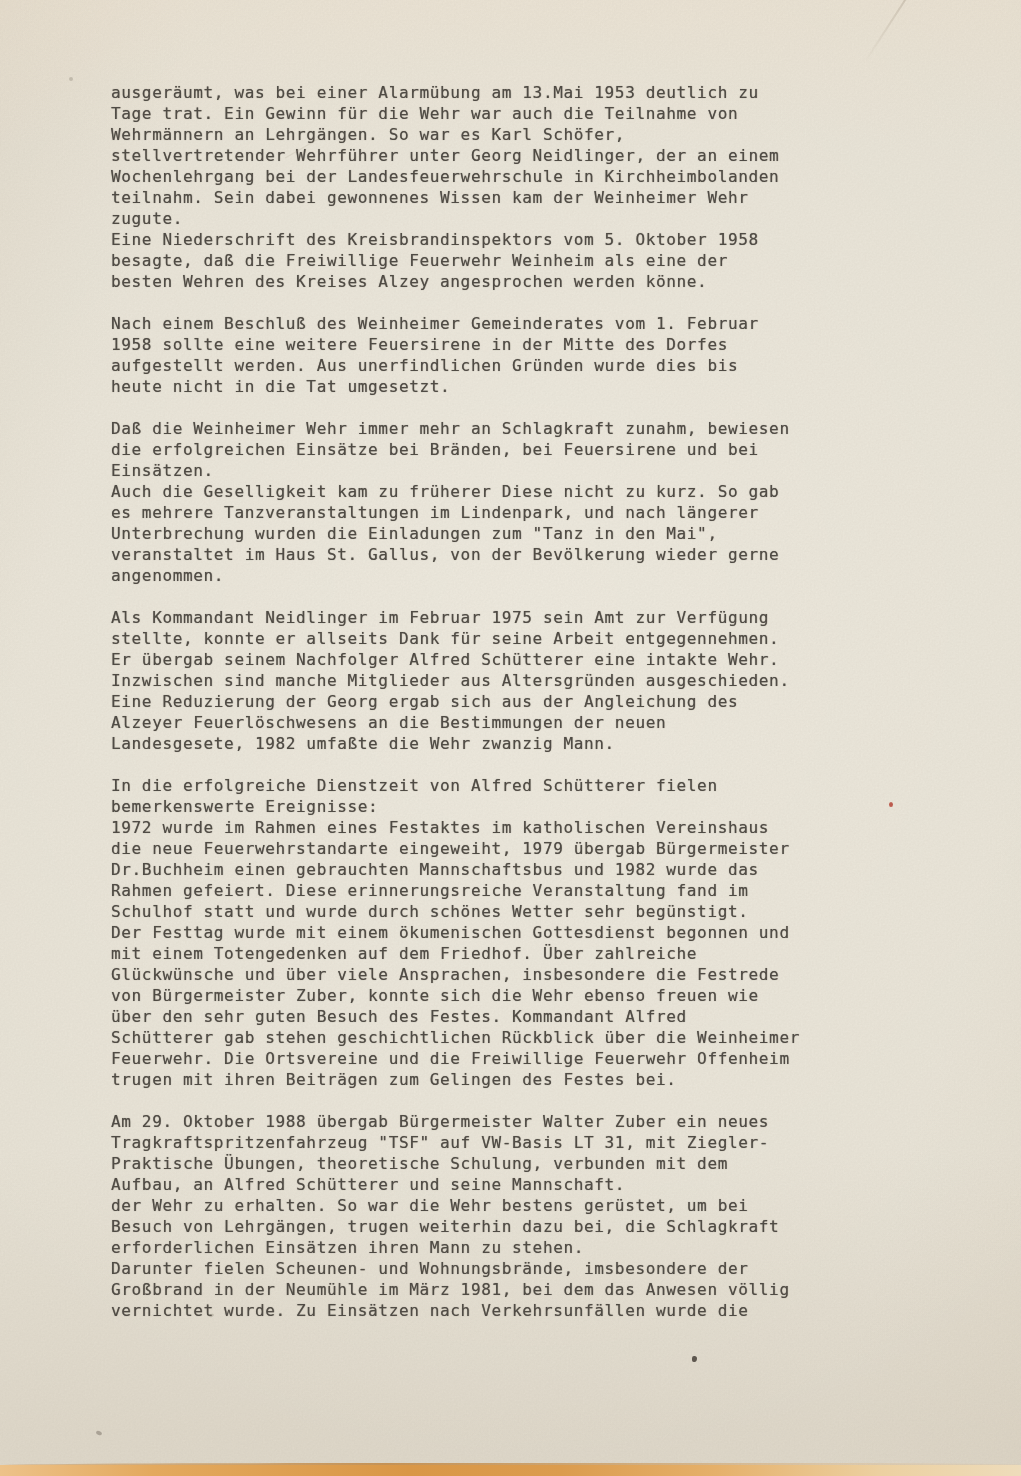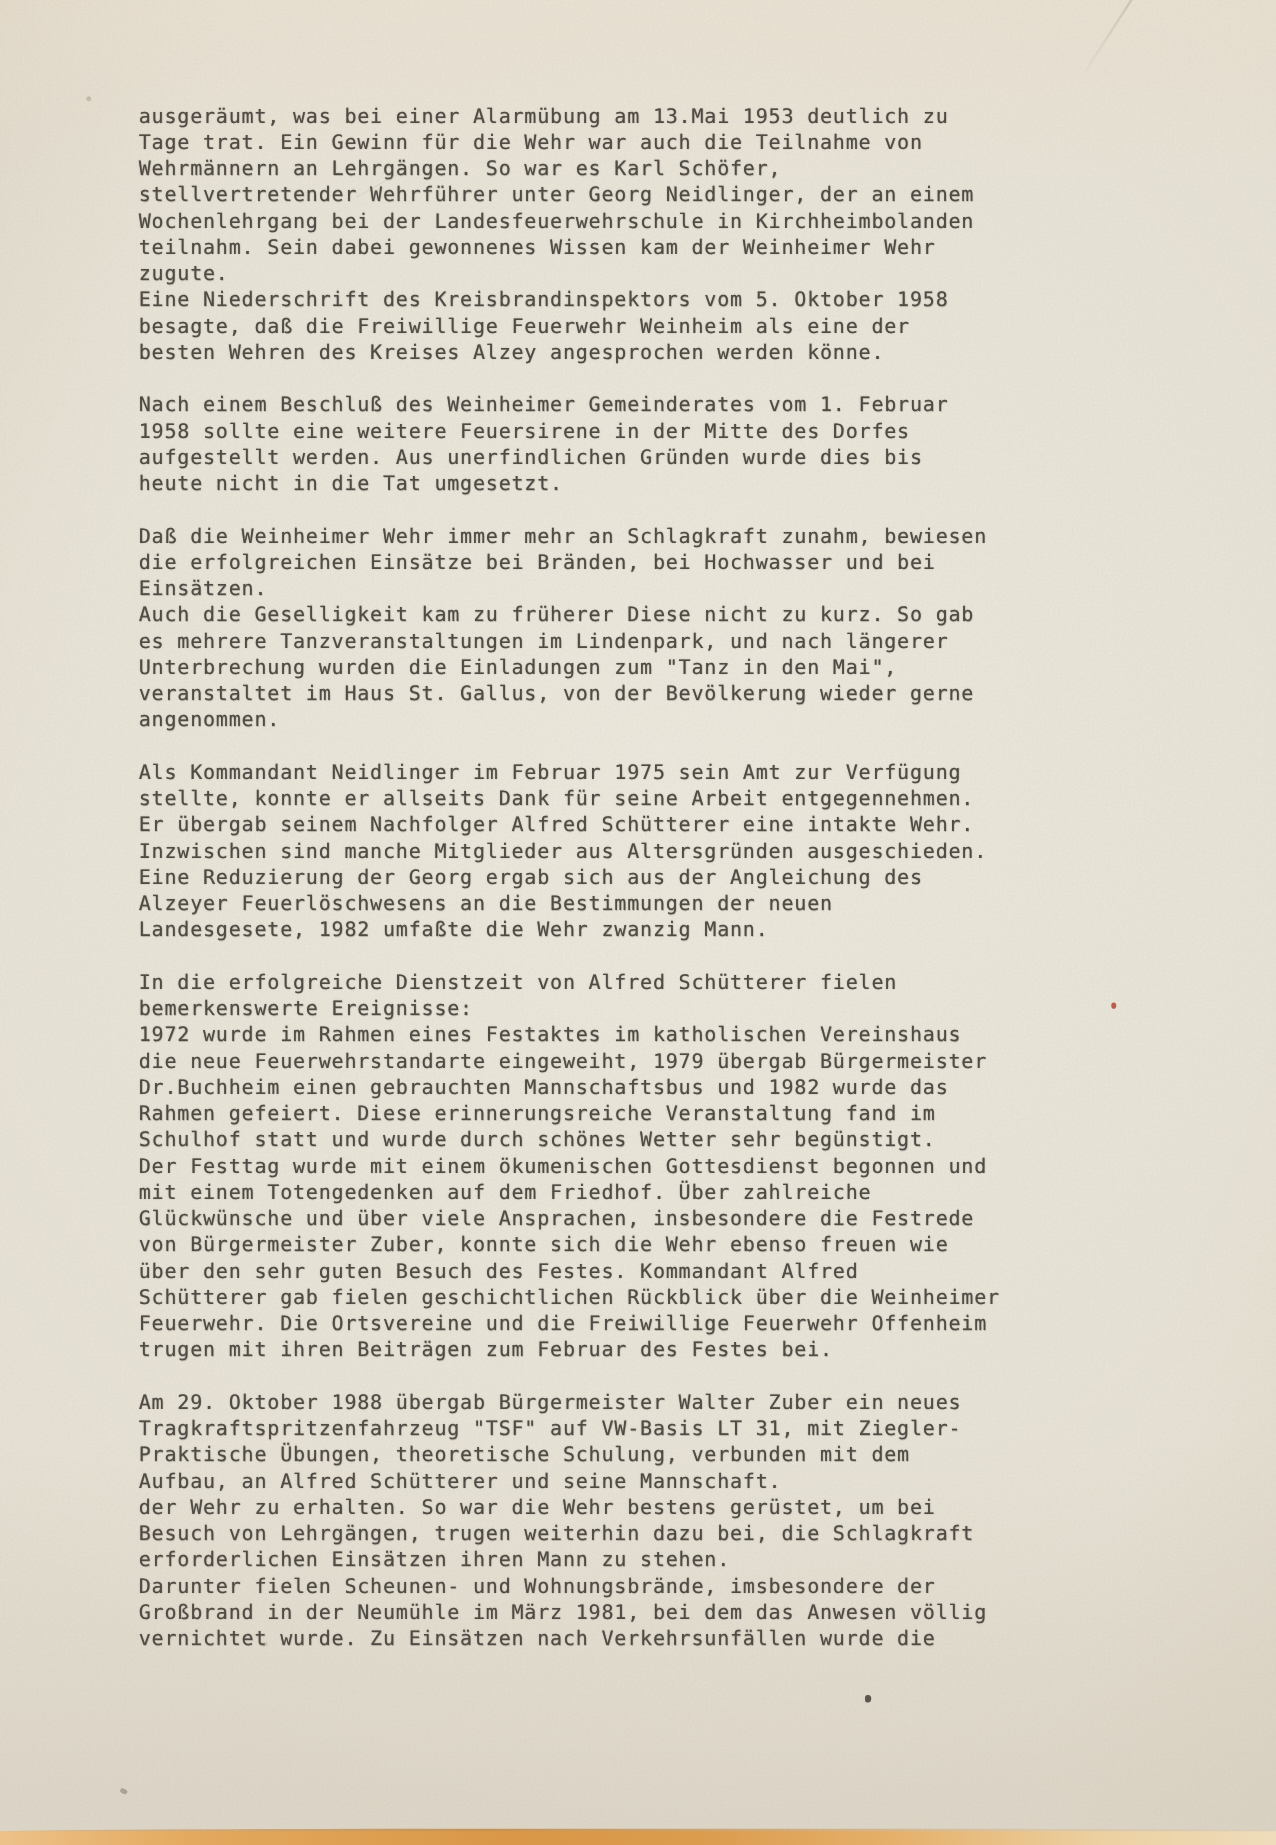--- a/index.html
+++ b/index.html
@@ -66,21 +66,21 @@
         <div class="line">besten Wehren des Kreises Alzey angesprochen werden könne.</div>
       </div>
       <div class="paragraph">
         <div class="line">Nach einem Beschluß des Weinheimer Gemeinderates vom 1. Februar</div>
         <div class="line">1958 sollte eine weitere Feuersirene in der Mitte des Dorfes</div>
         <div class="line">aufgestellt werden. Aus unerfindlichen Gründen wurde dies bis</div>
         <div class="line">heute nicht in die Tat umgesetzt.</div>
       </div>
       <div class="paragraph">
         <div class="line">Daß die Weinheimer Wehr immer mehr an Schlagkraft zunahm, bewiesen</div>
-        <div class="line">die erfolgreichen Einsätze bei Bränden, bei Hochwasser und bei</div>
+        <div class="line">die erfolgreichen Einsätze bei Bränden, bei Feuersirene und bei</div>
         <div class="line">Einsätzen.</div>
         <div class="line">Auch die Geselligkeit kam zu früherer Diese nicht zu kurz. So gab</div>
         <div class="line">es mehrere Tanzveranstaltungen im Lindenpark, und nach längerer</div>
         <div class="line">Unterbrechung wurden die Einladungen zum "Tanz in den Mai",</div>
         <div class="line">veranstaltet im Haus St. Gallus, von der Bevölkerung wieder gerne</div>
         <div class="line">angenommen.</div>
       </div>
       <div class="paragraph">
         <div class="line">Als Kommandant Neidlinger im Februar 1975 sein Amt zur Verfügung</div>
         <div class="line">stellte, konnte er allseits Dank für seine Arbeit entgegennehmen.</div>
@@ -96,23 +96,23 @@
         <div class="line">1972 wurde im Rahmen eines Festaktes im katholischen Vereinshaus</div>
         <div class="line">die neue Feuerwehrstandarte eingeweiht, 1979 übergab Bürgermeister</div>
         <div class="line">Dr.Buchheim einen gebrauchten Mannschaftsbus und 1982 wurde das</div>
         <div class="line">Rahmen gefeiert. Diese erinnerungsreiche Veranstaltung fand im</div>
         <div class="line">Schulhof statt und wurde durch schönes Wetter sehr begünstigt.</div>
         <div class="line">Der Festtag wurde mit einem ökumenischen Gottesdienst begonnen und</div>
         <div class="line">mit einem Totengedenken auf dem Friedhof. Über zahlreiche</div>
         <div class="line">Glückwünsche und über viele Ansprachen, insbesondere die Festrede</div>
         <div class="line">von Bürgermeister Zuber, konnte sich die Wehr ebenso freuen wie</div>
         <div class="line">über den sehr guten Besuch des Festes. Kommandant Alfred</div>
-        <div class="line">Schütterer gab fielen geschichtlichen Rückblick über die Weinheimer</div>
+        <div class="line">Schütterer gab stehen geschichtlichen Rückblick über die Weinheimer</div>
         <div class="line">Feuerwehr. Die Ortsvereine und die Freiwillige Feuerwehr Offenheim</div>
-        <div class="line">trugen mit ihren Beiträgen zum Februar des Festes bei.</div>
+        <div class="line">trugen mit ihren Beiträgen zum Gelingen des Festes bei.</div>
       </div>
       <div class="paragraph">
         <div class="line">Am 29. Oktober 1988 übergab Bürgermeister Walter Zuber ein neues</div>
         <div class="line">Tragkraftspritzenfahrzeug "TSF" auf VW-Basis LT 31, mit Ziegler-</div>
         <div class="line">Praktische Übungen, theoretische Schulung, verbunden mit dem</div>
         <div class="line">Aufbau, an Alfred Schütterer und seine Mannschaft.</div>
         <div class="line">der Wehr zu erhalten. So war die Wehr bestens gerüstet, um bei</div>
         <div class="line">Besuch von Lehrgängen, trugen weiterhin dazu bei, die Schlagkraft</div>
         <div class="line">erforderlichen Einsätzen ihren Mann zu stehen.</div>
         <div class="line">Darunter fielen Scheunen- und Wohnungsbrände, imsbesondere der</div>

